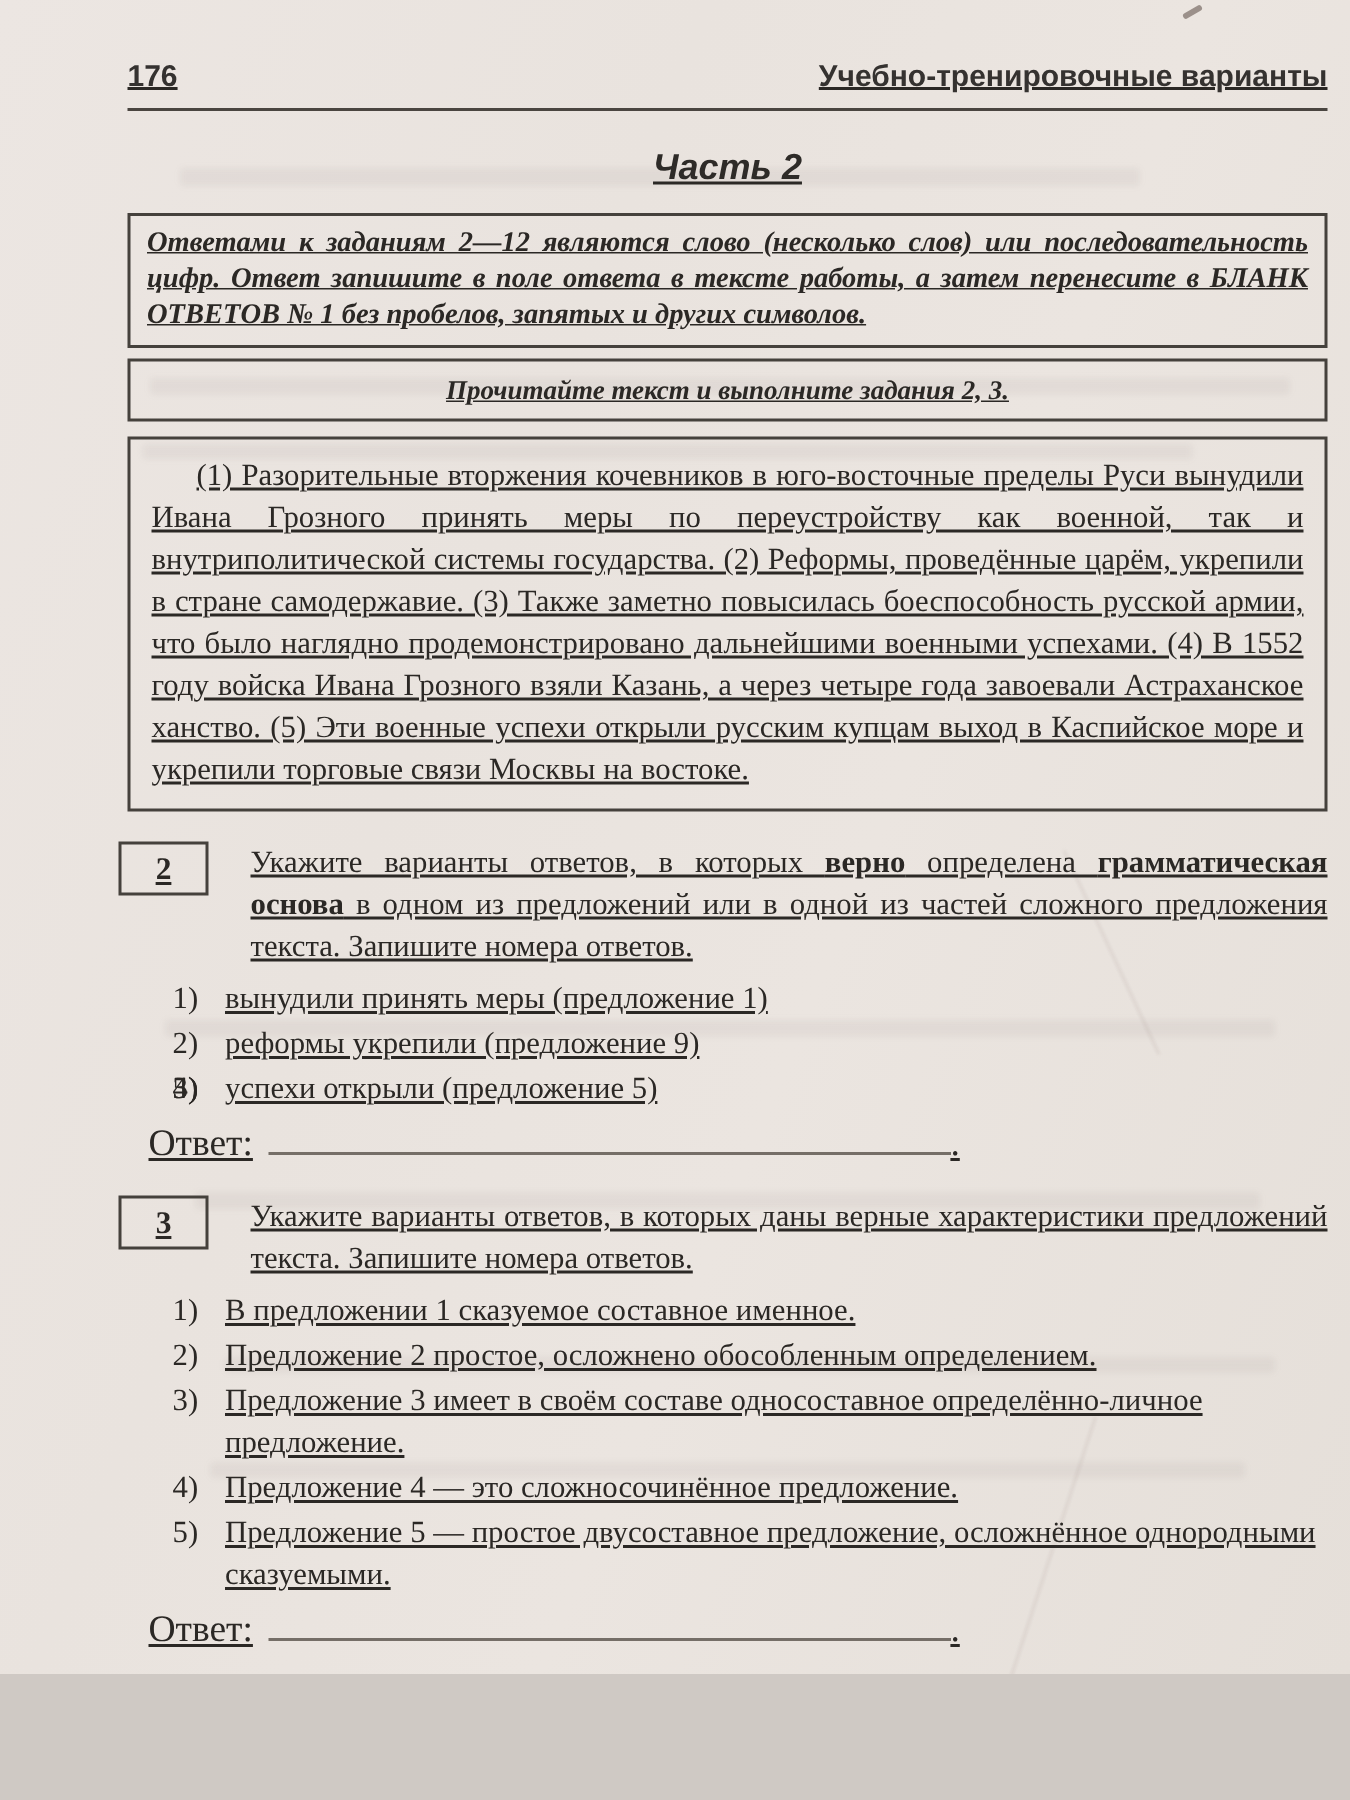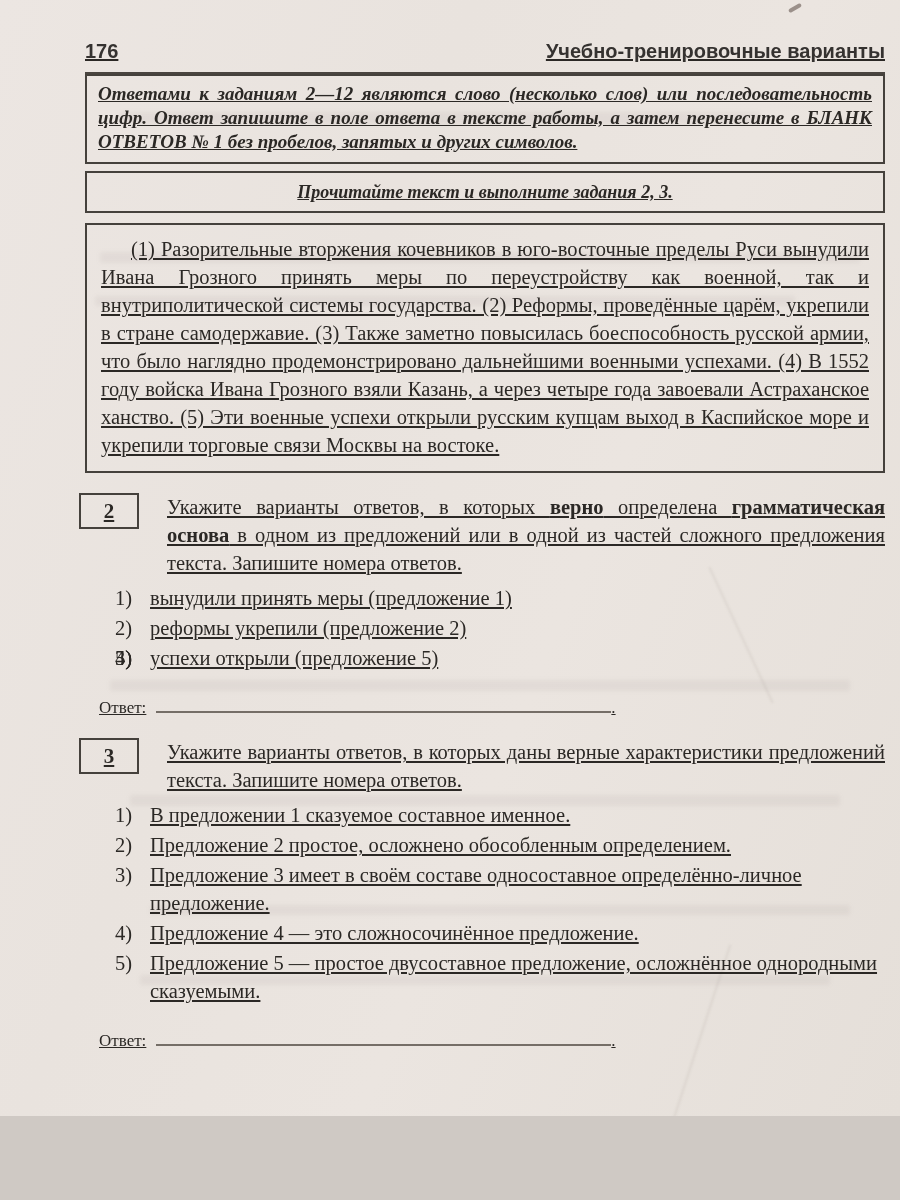--- a/index.html
+++ b/index.html
@@ -112,23 +112,23 @@
     list-style: none;
     margin: 7px 0 0 0;
     padding: 0;
     font-size: 20.5px;
     line-height: 28px;
   }
   .options li { position: relative; padding-left: 65px; margin-top: 2px; }
   .options .onum { position: absolute; left: 30px; }
 
   .answer-row {
-    margin-top: 23px;
+    margin-top: 9px;
     padding-left: 14px;
-    font-size: 17px;
+    font-size: 25px;
     white-space: nowrap;
   }
   .answer-line {
     display: inline-block;
     width: 455px;
     height: 16px;
     margin-left: 10px;
     border-bottom: 2px solid #756e67;
     vertical-align: baseline;
   }
@@ -168,20 +168,21 @@
   <div class="artifact speck" style="left:788px; top:6px; width:14px; height:4px; transform:rotate(-30deg);"></div>
 
   <div class="inner">
 
     <div class="header-row">
       <span>176</span>
       <span>Учебно-тренировочные варианты</span>
     </div>
     <hr class="header-rule">
 
+    <div class="section-title">Часть 2</div>
 
     <div class="box instruction-box">
       <p>Ответами к заданиям 2—12 являются слово (несколько слов) или последовательность цифр. Ответ запишите в поле ответа в тексте работы, а затем перенесите в БЛАНК ОТВЕТОВ № 1 без пробелов, запятых и других символов.</p>
     </div>
 
     <div class="box read-box">
       <p>Прочитайте текст и выполните задания 2, 3.</p>
     </div>
 
     <div class="box passage-box">
@@ -190,21 +191,21 @@
 
     <section class="task">
       <div class="task-head">
         <div class="task-num-box">
           <span>2</span>
         </div>
         <p class="task-statement"><span>Укажите варианты ответов, в которых </span><b>верно</b><span> определена </span><b>грамматическая основа</b><span> в одном из предложений или в одной из частей сложного предложения текста. Запишите номера ответов.</span></p>
       </div>
       <ol class="options">
         <li><span class="onum">1)</span><span>вынудили принять меры (предложение 1)</span></li>
-        <li><span class="onum">2)</span><span>реформы укрепили (предложение 2)</span></li>
+        <li><span class="onum">2)</span><span>реформы укрепили (предложение 9)</span></li>
         <li><span class="onum">3)</span></li>
         <li><span class="onum">4)</span></li>
         <li><span class="onum">5)</span><span>успехи открыли (предложение 5)</span></li>
       </ol>
       <div class="answer-row">
         <span>Ответ:</span><span class="answer-line"></span><span>.</span>
       </div>
     </section>
 
     <section class="task">

